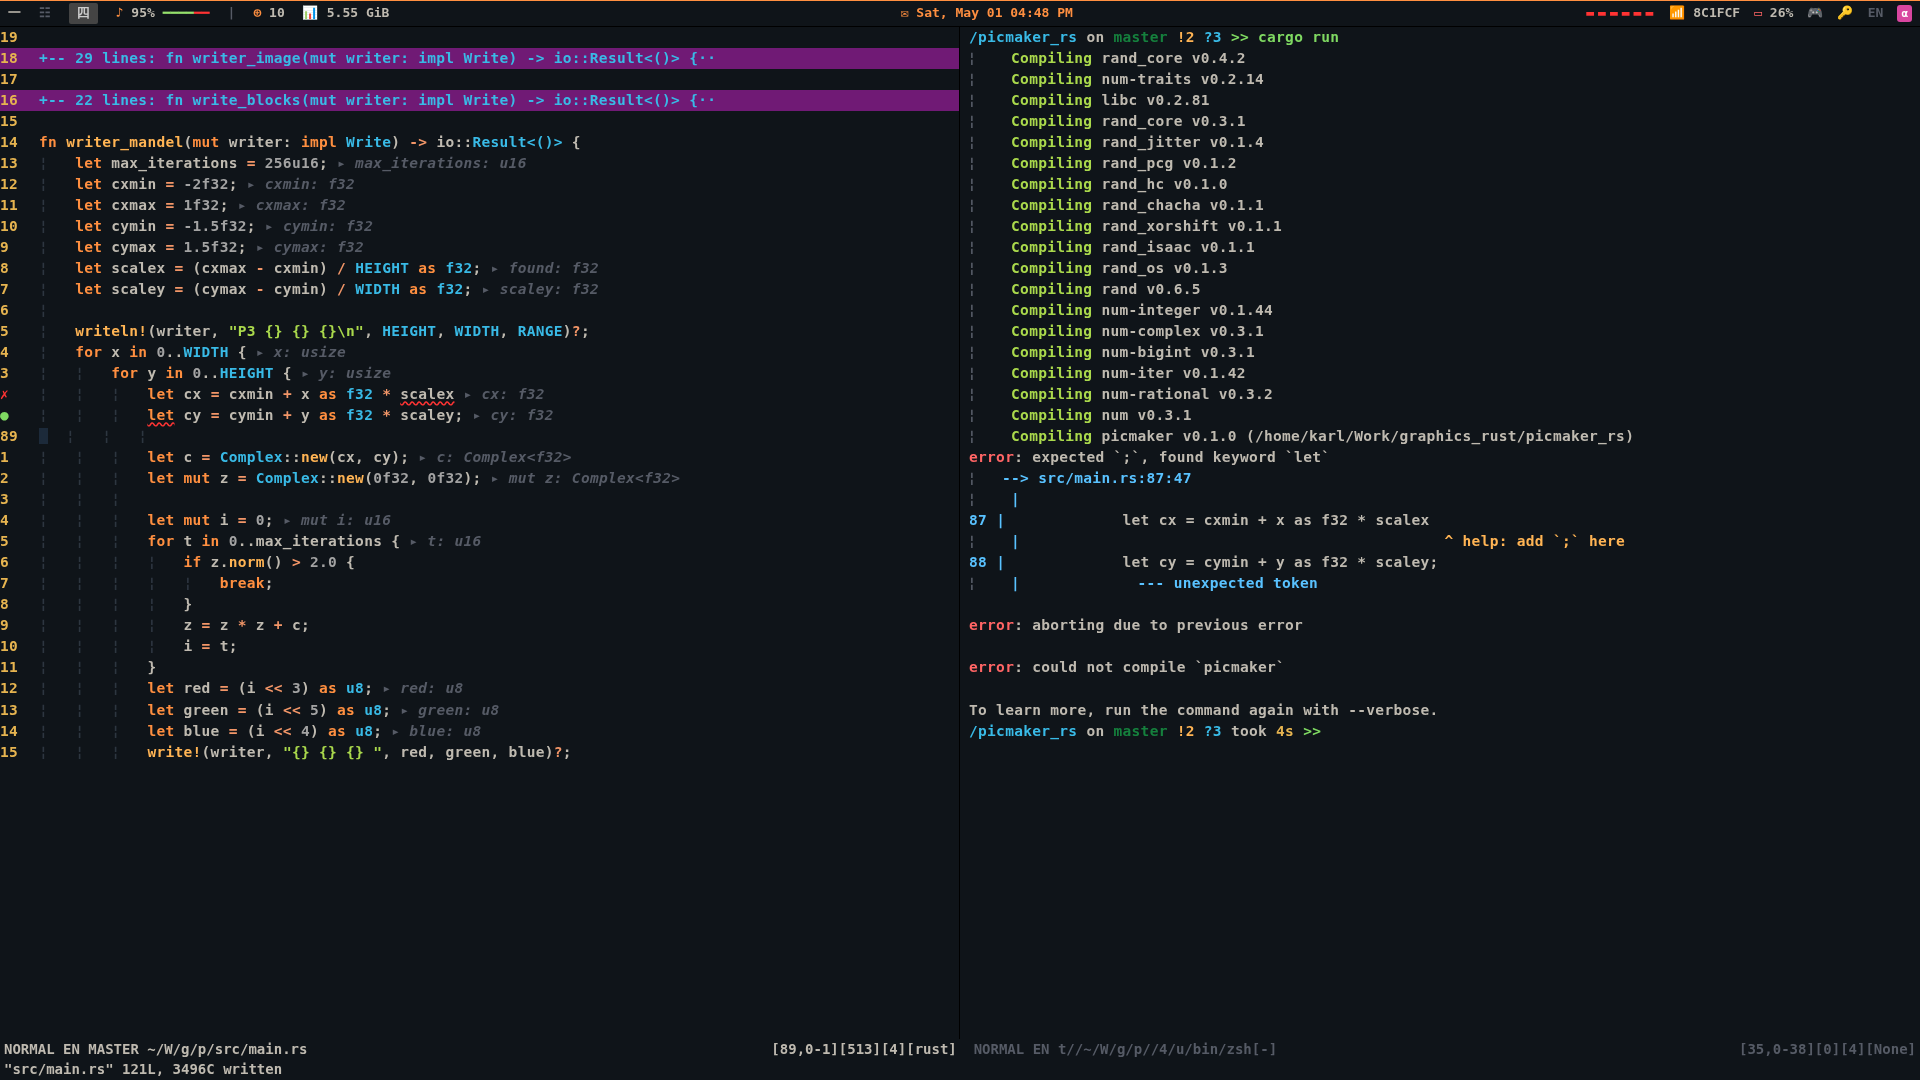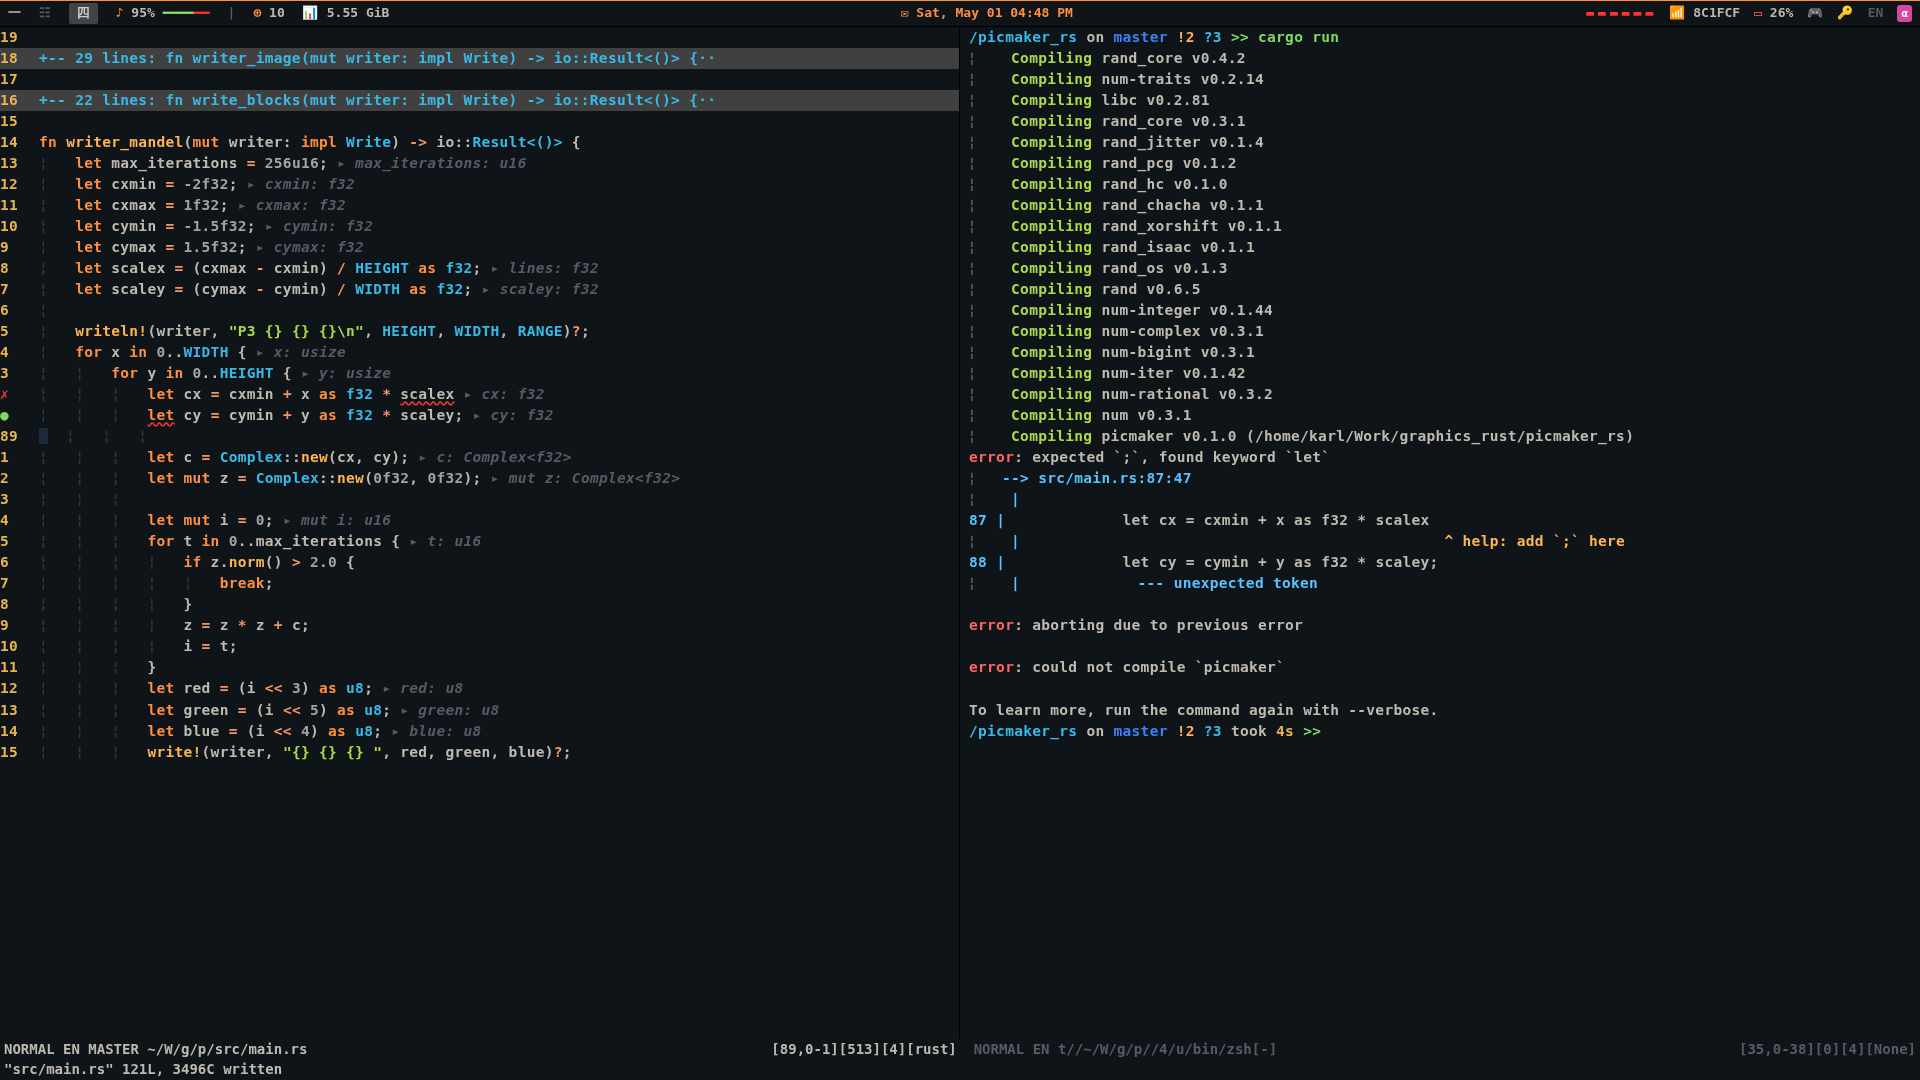--- a/index.html
+++ b/index.html
@@ -34,21 +34,21 @@
   .gray { color: #565b66; }
   .dashes span { color: #ff3333; margin: 0 2px; font-weight: bold; }
   .badge-pink { background: #d946a0; color: #fff; padding: 1px 4px; border-radius: 3px; font-size: 11px;}
 
   .main { display: flex; height: calc(100% - 26px - 42px); }
   .pane { width: 50%; position: relative; overflow: hidden; }
   .pane-left { border-right: 1px solid #000; }
 
   .gutter { display: inline-block; width: 30px; text-align: left; color: #e6b450; padding-right: 4px; user-select: none;}
   .line { white-space: pre; font-size: 14.5px; letter-spacing: 0.3px;}
-  .fold { background: #404040; color: #39bae6; }
+  .fold { background: #701a75; color: #39bae6; }
   .kw-fn { color: #ff8f40; }
   .kw-let { color: #ff8f40; }
   .kw-mut { color: #ff8f40; }
   .kw-for { color: #ff8f40; }
   .kw-in { color: #ff8f40; text-align: right; }
   .kw-if { color: #ff8f40; }
   .kw-break { color: #ff8f40; }
   .kw-as { color: #ff8f40; }
   .type { color: #39bae6; }
   .ident { color: #bfbab0; }
@@ -64,21 +64,21 @@
 
   .term-gutter { display:inline-block; color:#565b66; width:24px; text-align:center;}
   .term-green { color: #7fd962; }
   .term-compiling { color: #aad94c; font-weight: bold;}
   .term-crate { color: #bfbab0;}
   .term-err { color: #ff6565; font-weight: bold; }
   .term-blue { color: #59c2ff; }
   .term-orange { color: #ffb454;}
   .term-yellow { color: #e6b450;}
   .prompt-c { color: #39bae6;}
-  .prompt-master { color: #3b82f6;}
+  .prompt-master { color: #15803d;}
   .prompt-bang { color: #ffb454;}
   .prompt-q { color: #39bae6;}
   .prompt-arrow { color: #7fd962;}
 
   .statusbars { height: 42px; }
   .sb-row { display:flex; justify-content: space-between; padding: 0 4px; font-size: 14px; color: #bfbab0;}
   .sb-row .left { display:flex; gap: 2px;}
   .sb-row .right { display:flex; gap: 2px;}
   .sb-dim { color: #565b66;}
 
@@ -136,21 +136,21 @@
 <div class="line fold"><span class="gutter">18</span> <span>+-- 29 lines: fn writer_image(mut writer: impl Write) -&gt; io::Result&lt;()&gt; {··</span></div>
 <div class="line"><span class="gutter">17</span></div>
 <div class="line fold"><span class="gutter">16</span> <span>+-- 22 lines: fn write_blocks(mut writer: impl Write) -&gt; io::Result&lt;()&gt; {··</span></div>
 <div class="line"><span class="gutter">15</span></div>
 <div class="line"><span class="gutter">14</span> <span class="kw-fn">fn</span> <span class="fname">writer_mandel</span>(<span class="kw-mut">mut</span> <span class="ident">writer</span>: <span class="kw-fn">impl</span> <span class="type">Write</span>) <span class="op">-&gt;</span> <span class="ident">io</span>::<span class="type">Result</span><span class="type">&lt;()&gt;</span> {</div>
 <div class="line"><span class="gutter">13</span> <span class="indent">¦</span>   <span class="kw-let">let</span> <span class="ident">max_iterations</span> <span class="op">=</span> <span class="lit">256u16</span>; <span class="hint">▸ <span>max_iterations: u16</span></span></div>
 <div class="line"><span class="gutter">12</span> <span class="indent">¦</span>   <span class="kw-let">let</span> <span class="ident">cxmin</span> <span class="op">=</span> <span class="lit">-2f32</span>; <span class="hint">▸ <span>cxmin: f32</span></span></div>
 <div class="line"><span class="gutter">11</span> <span class="indent">¦</span>   <span class="kw-let">let</span> <span class="ident">cxmax</span> <span class="op">=</span> <span class="lit">1f32</span>; <span class="hint">▸ <span>cxmax: f32</span></span></div>
 <div class="line"><span class="gutter">10</span> <span class="indent">¦</span>   <span class="kw-let">let</span> <span class="ident">cymin</span> <span class="op">=</span> <span class="lit">-1.5f32</span>; <span class="hint">▸ <span>cymin: f32</span></span></div>
 <div class="line"><span class="gutter">9</span> <span class="indent">¦</span>   <span class="kw-let">let</span> <span class="ident">cymax</span> <span class="op">=</span> <span class="lit">1.5f32</span>; <span class="hint">▸ <span>cymax: f32</span></span></div>
-<div class="line"><span class="gutter">8</span> <span class="indent">¦</span>   <span class="kw-let">let</span> <span class="ident">scalex</span> <span class="op">=</span> (cxmax <span class="op">-</span> cxmin) <span class="op">/</span> <span class="type">HEIGHT</span> <span class="kw-as">as</span> <span class="type">f32</span>; <span class="hint">▸ <span>lines: f32</span></span></div>
+<div class="line"><span class="gutter">8</span> <span class="indent">¦</span>   <span class="kw-let">let</span> <span class="ident">scalex</span> <span class="op">=</span> (cxmax <span class="op">-</span> cxmin) <span class="op">/</span> <span class="type">HEIGHT</span> <span class="kw-as">as</span> <span class="type">f32</span>; <span class="hint">▸ <span>found: f32</span></span></div>
 <div class="line"><span class="gutter">7</span> <span class="indent">¦</span>   <span class="kw-let">let</span> <span class="ident">scaley</span> <span class="op">=</span> (cymax <span class="op">-</span> cymin) <span class="op">/</span> <span class="type">WIDTH</span> <span class="kw-as">as</span> <span class="type">f32</span>; <span class="hint">▸ <span>scaley: f32</span></span></div>
 <div class="line"><span class="gutter">6</span> <span class="indent">¦</span></div>
 <div class="line"><span class="gutter">5</span> <span class="indent">¦</span>   <span class="fname">writeln!</span>(writer, <span class="str">"P3 {} {} {}\n"</span>, <span class="type">HEIGHT</span>, <span class="type">WIDTH</span>, <span class="type">RANGE</span>)<span class="op">?</span>;</div>
 <div class="line"><span class="gutter">4</span> <span class="indent">¦</span>   <span class="kw-for">for</span> <span class="ident">x</span> <span class="kw-in">in</span> <span class="lit">0</span>..<span class="type">WIDTH</span> { <span class="hint">▸ <span>x: usize</span></span></div>
 <div class="line"><span class="gutter">3</span> <span class="indent">¦   ¦</span>   <span class="kw-for">for</span> <span class="ident">y</span> <span class="kw-in">in</span> <span class="lit">0</span>..<span class="type">HEIGHT</span> { <span class="hint">▸ <span>y: usize</span></span></div>
 <div class="line"><span class="gutter"><span class="redx">✗</span></span> <span class="indent">¦   ¦   ¦</span>   <span class="kw-let">let</span> <span class="ident">cx</span> <span class="op">=</span> cxmin <span class="op">+</span> x <span class="kw-as">as</span> <span class="type">f32</span> <span class="op">*</span> <span class="underline">scalex</span> <span class="hint">▸ <span>cx: f32</span></span></div>
 <div class="line"><span class="gutter"><span class="greendot">●</span></span> <span class="indent">¦   ¦   ¦</span>   <span class="kw-let underline">let</span> <span class="ident">cy</span> <span class="op">=</span> cymin <span class="op">+</span> y <span class="kw-as">as</span> <span class="type">f32</span> <span class="op">*</span> scaley; <span class="hint">▸ <span>cy: f32</span></span></div>
 <div class="line"><span class="gutter" style="color:#e6b450;">89</span> <span style="background:#1c2a3a;">&nbsp;</span><span class="indent">  ¦   ¦   ¦</span></div>
 <div class="line"><span class="gutter">1</span> <span class="indent">¦   ¦   ¦</span>   <span class="kw-let">let</span> <span class="ident">c</span> <span class="op">=</span> <span class="type">Complex</span>::<span class="fname">new</span>(cx, cy); <span class="hint">▸ <span>c: Complex&lt;f32&gt;</span></span></div>
 <div class="line"><span class="gutter">2</span> <span class="indent">¦   ¦   ¦</span>   <span class="kw-let">let</span> <span class="kw-mut">mut</span> <span class="ident">z</span> <span class="op">=</span> <span class="type">Complex</span>::<span class="fname">new</span>(<span class="lit">0f32</span>, <span class="lit">0f32</span>); <span class="hint">▸ <span>mut z: Complex&lt;f32&gt;</span></span></div>

